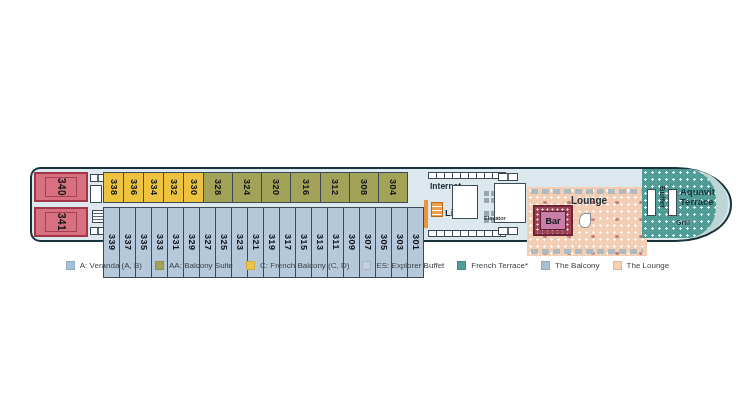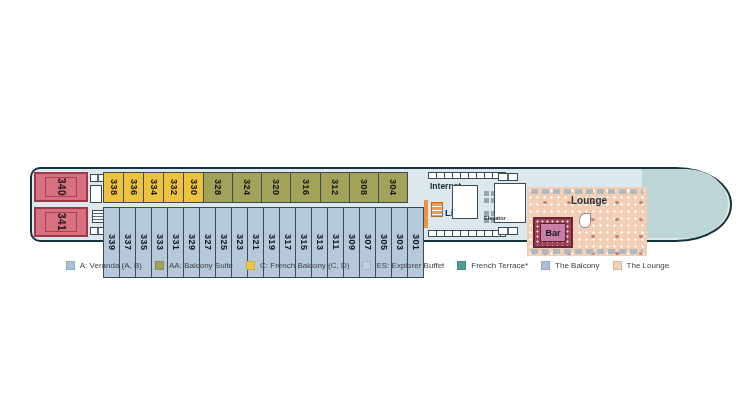--- a/index.html
+++ b/index.html
@@ -57,21 +57,21 @@
           background-image:
             radial-gradient(circle,rgba(166,60,70,.55) 1.6px,transparent 2px),
             radial-gradient(circle,rgba(255,255,255,.9) 1px,transparent 1.3px);
           background-size:24px 17px,7px 7px;background-position:6px 7px,0 0;}
   .sofa-row{position:absolute;height:5px;
             background:repeating-linear-gradient(90deg,#aeb9c0 0 7px,rgba(0,0,0,0) 7px 11px);}
   .bar-frame{position:absolute;left:6px;top:18px;width:40px;height:31px;
              border:2px solid #6e2435;box-sizing:border-box;
              background-color:#9c4455;
              background-image:radial-gradient(circle,rgba(255,255,255,.8) .9px,transparent 1.2px);
-             background-size:5px 5px;margin-top:12px;}
+             background-size:5px 5px;}
   .bar-inner{position:absolute;inset:4px 5px;background:#c87ea6;border:1px solid #5e1f2c;
              display:flex;align-items:center;justify-content:center;
              font-weight:bold;font-size:9px;color:#13181d;}
   .piano{position:absolute;left:52px;top:26px;width:10px;height:13px;background:#fff;
          border:1px solid #8a8f94;border-radius:50% 0 40% 40%;}
 
   
   .bow-band{position:absolute;left:610px;top:0;width:86px;height:69px;background:#bdd5d5;
             border-radius:0 42px 42px 0 / 0 34px 34px 0;}
   .aquavit{position:absolute;left:610px;top:0;width:74px;height:69px;
@@ -175,20 +175,27 @@
       <div class="lounge">
         <div class="sofa-row" style="left:4px;top:2px;width:112px;"></div>
         <div class="sofa-row" style="left:4px;top:62px;width:112px;"></div>
         <div class="plan-label" style="left:44px;top:8px;font-size:10px;color:#22303c;">Lounge</div>
         <div class="bar-frame">
           <div class="bar-inner">Bar</div>
         </div>
         <div class="piano"></div>
       </div>
 
+      <div class="aquavit">
+        <div class="furn" style="left:5px;top:20px;width:9px;height:27px;"></div>
+        <div class="furn" style="left:26px;top:20px;width:9px;height:27px;"></div>
+        <div class="buffet-label vtext">Buffet</div>
+        <div class="aquavit-label">Aquavit Terrace</div>
+        <div class="grill-label">Grill</div>
+      </div>
 
     </div>
   </div>
 
   <div class="legend">
       <div class="legend-item">
         <span class="swatch" style="background: rgb(167, 194, 216);"></span>
         <span class="llabel">A: Veranda (A, B)</span>
       </div>
       <div class="legend-item">

